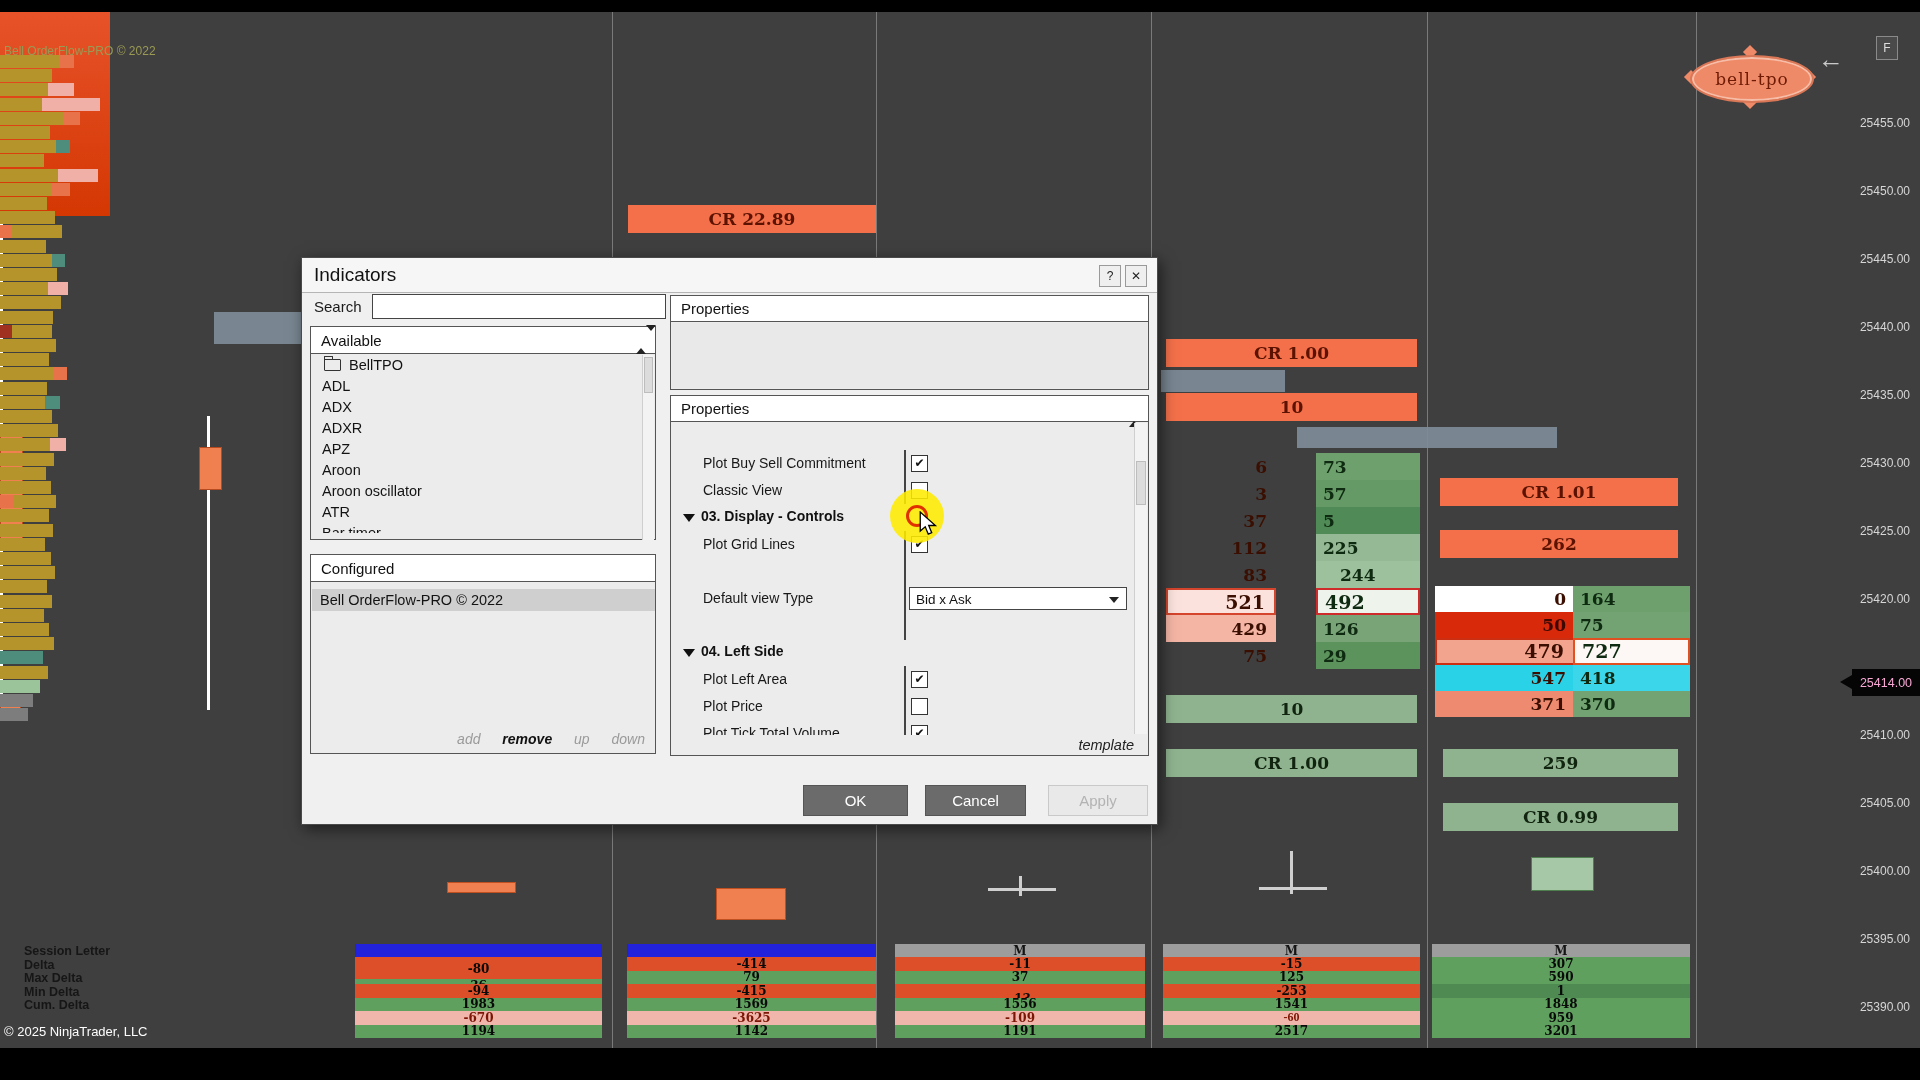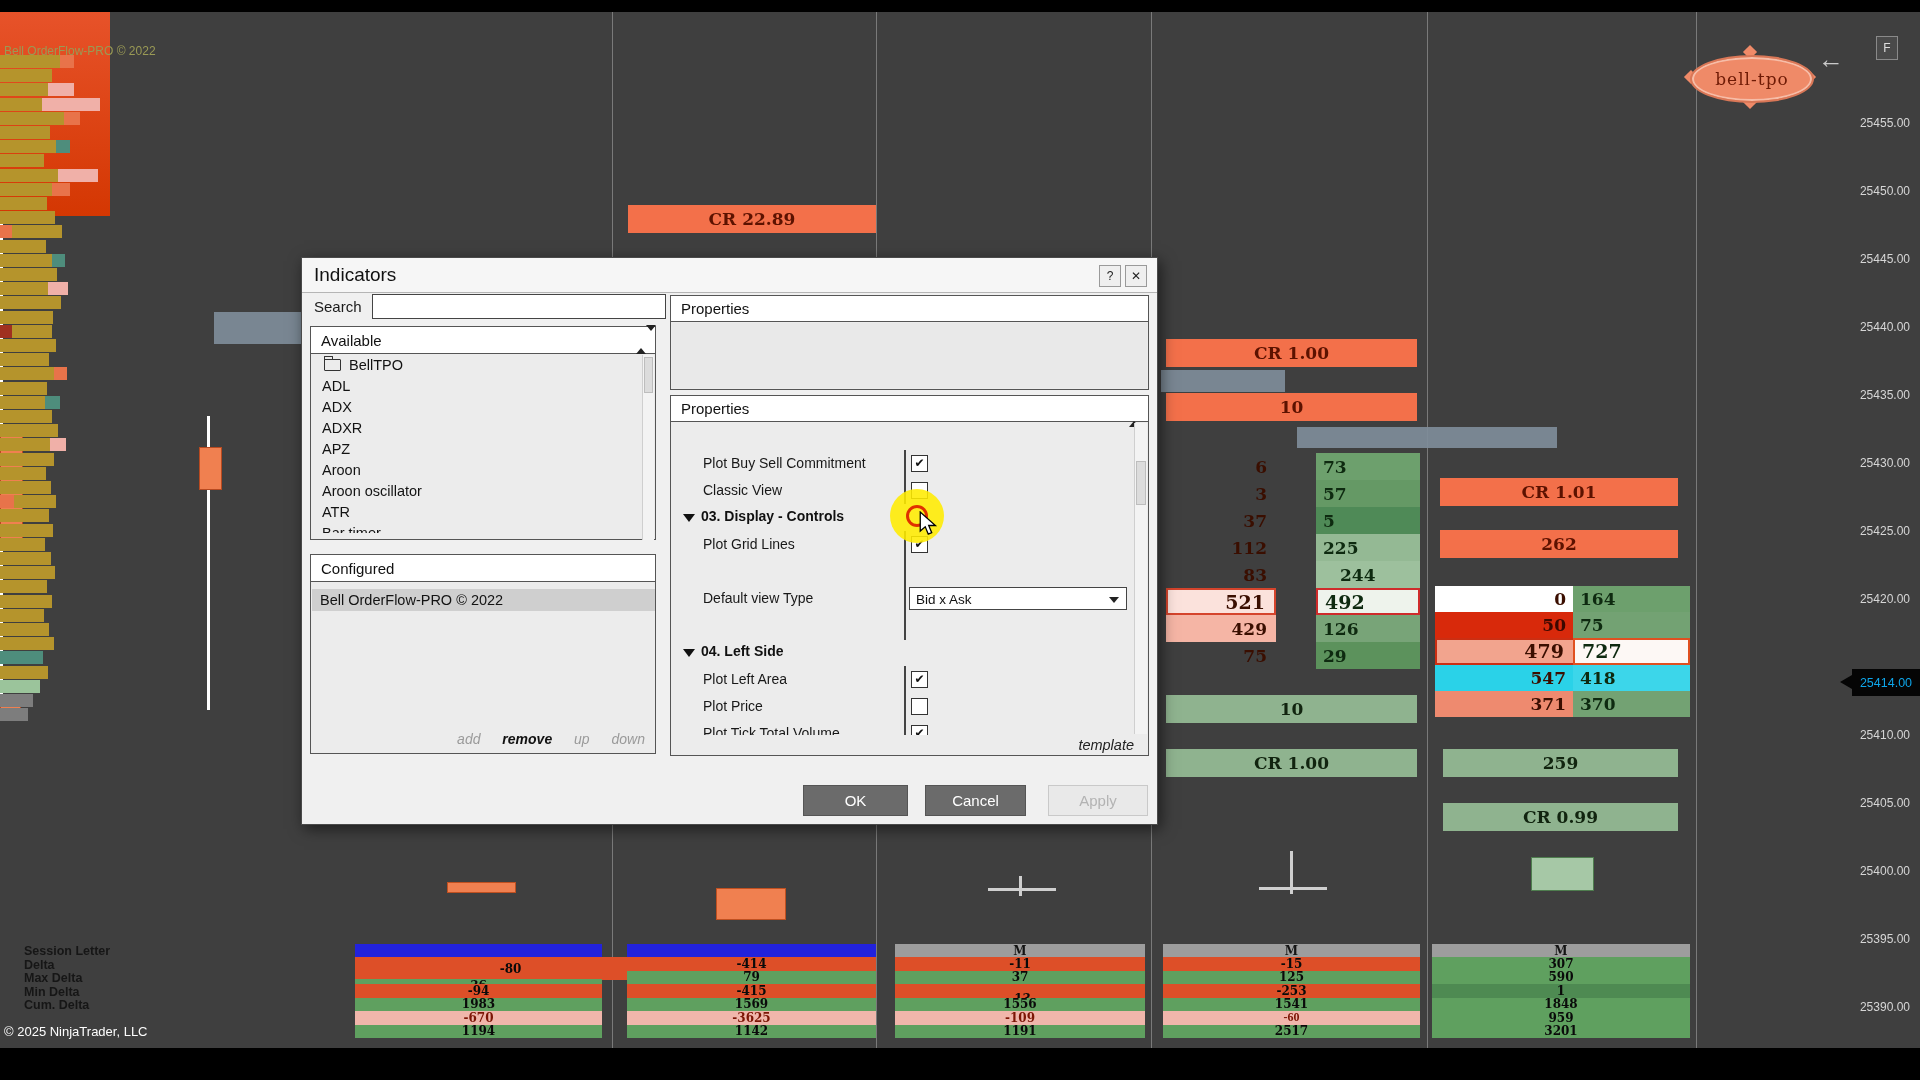--- a/index.html
+++ b/index.html
@@ -63,21 +63,21 @@
   
   #hlCircle{position:absolute;left:890px;top:489px;width:54px;height:54px;border-radius:50%;background:#ffec00;opacity:.88;z-index:60;}
   #hlRing{position:absolute;left:906px;top:505px;width:22px;height:22px;border-radius:50%;border:3px solid #e03000;box-sizing:border-box;z-index:62;}
   #cursor{position:absolute;left:917px;top:511px;z-index:63;}
   
   #logo{position:absolute;left:1690px;top:46px;width:120px;height:62px;z-index:5;}
   #logoOval{position:absolute;left:0;top:9px;width:120px;height:44px;border-radius:50%;background:#ef8a68;
             border:2px solid #d97757;box-shadow:inset 0 0 0 2px #f6bda8;display:flex;align-items:center;justify-content:center;}
   #logoText{font-family:"DejaVu Serif",serif;font-size:17px;color:#6e1a05;letter-spacing:1px;}
   .logotip{position:absolute;width:10px;height:10px;background:#ef8a68;transform:rotate(45deg);}
-  #priceTag{position:absolute;left:1852px;top:669px;width:68px;height:27px;background:#050505;color:#0ea5e9;
+  #priceTag{position:absolute;left:1852px;top:669px;width:68px;height:27px;background:#050505;color:#f9a8d4;
             font-size:12.5px;display:flex;align-items:center;justify-content:center;z-index:5;}
   #tagArrow{position:absolute;left:1840px;top:675px;width:0;height:0;border-top:7px solid transparent;border-bottom:7px solid transparent;border-right:12px solid #050505;z-index:5;}
 </style>
 </head>
 <body>
 
 <div id="stage">
 
   <div class="strip" style="top:0;height:12px"></div>
   <div class="strip" style="top:1048px;height:32px"></div>
@@ -187,21 +187,21 @@
       <div class="bidcell" style="left: 1435px; top: 664.6px; width: 140px; height: 26.2px; background: rgb(42, 210, 232);">547</div>
       <div class="askcell" style="left: 1573px; top: 664.6px; width: 117px; height: 26.2px; background: rgb(60, 214, 234);">418</div>
       <div class="bidcell" style="left: 1435px; top: 690.8px; width: 140px; height: 26.2px; background: rgb(238, 138, 111);">371</div>
       <div class="askcell" style="left: 1573px; top: 690.8px; width: 117px; height: 26.2px; background: rgb(115, 162, 115);">370</div>
       <div style="left: 1551px; top: 666px; width: 19px; height: 17px; background: rgb(240, 128, 80); border: 1px solid rgb(184, 74, 32);"></div>
       <div class="grbar" style="left: 1443px; top: 749px; width: 235px; height: 28px;">259</div>
       <div class="grbar" style="left: 1443px; top: 803px; width: 235px; height: 28px;">CR 0.99</div>
     </div>
   <div id="footer">
       <div class="fcell" style="left: 355px; top: 944px; width: 247px; height: 13px; background: rgb(34, 34, 221); color: rgb(20, 20, 20);"></div>
-      <div class="fcell" style="left: 355px; top: 957px; width: 247px; height: 23px; background: rgb(221, 79, 40); padding-left: 32px;">-80</div>
+      <div class="fcell" style="left: 355px; top: 957px; width: 247px; height: 23px; background: rgb(221, 79, 40);">-80</div>
       <div class="fcell" style="left: 355px; top: 979px; width: 247px; height: 13.5px; background: rgb(95, 160, 95);">36</div>
       <div class="fcell" style="left: 355px; top: 984px; width: 247px; height: 13.5px; background: rgb(221, 79, 40);">-94</div>
       <div class="fcell" style="left: 355px; top: 997.5px; width: 247px; height: 13.5px; background: rgb(95, 160, 95);">1983</div>
       <div class="fcell" style="left: 355px; top: 1011px; width: 247px; height: 13.5px; background: rgb(240, 182, 171); color: rgb(124, 21, 5);">-670</div>
       <div class="fcell" style="left: 355px; top: 1024.5px; width: 247px; height: 13.5px; background: rgb(95, 160, 95);">1194</div>
       <div class="fcell" style="left: 627px; top: 944px; width: 249px; height: 13px; background: rgb(34, 34, 221); color: rgb(20, 20, 20);"></div>
       <div class="fcell" style="left: 627px; top: 957px; width: 249px; height: 13.5px; background: rgb(221, 79, 40);">-414</div>
       <div class="fcell" style="left: 627px; top: 970.5px; width: 249px; height: 13.5px; background: rgb(95, 160, 95);">79</div>
       <div class="fcell" style="left: 627px; top: 984px; width: 249px; height: 13.5px; background: rgb(221, 79, 40);">-415</div>
       <div class="fcell" style="left: 627px; top: 997.5px; width: 249px; height: 13.5px; background: rgb(95, 160, 95);">1569</div>

